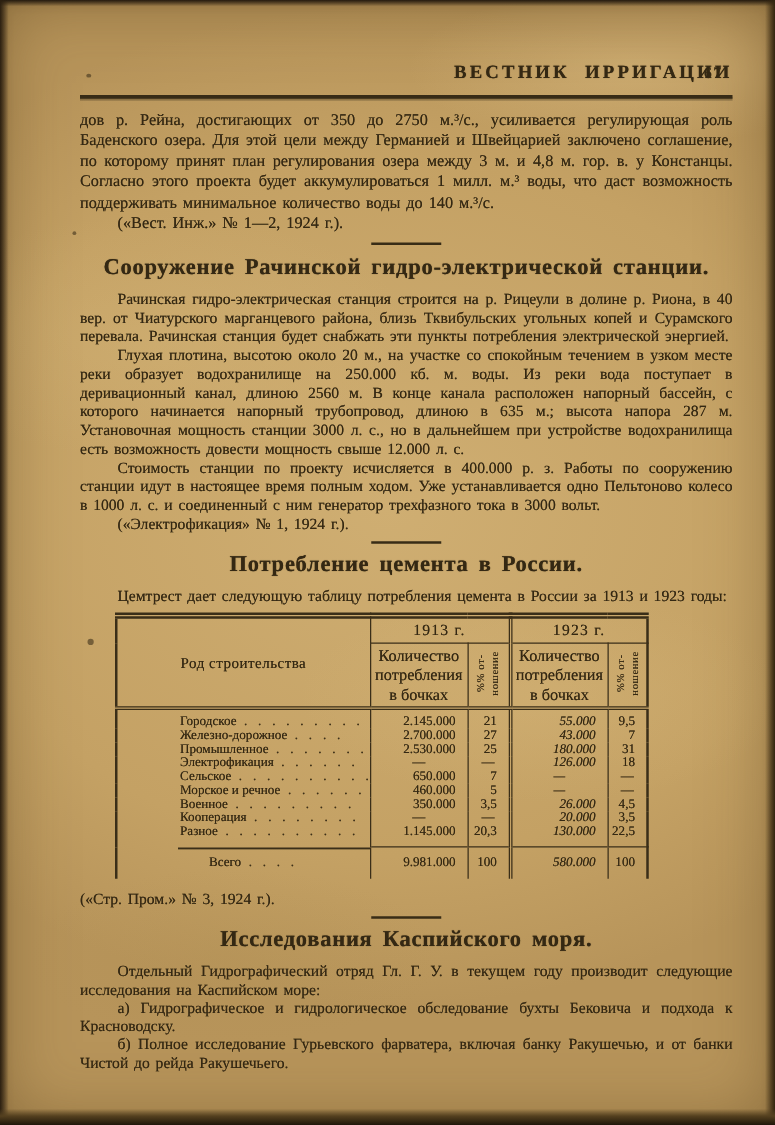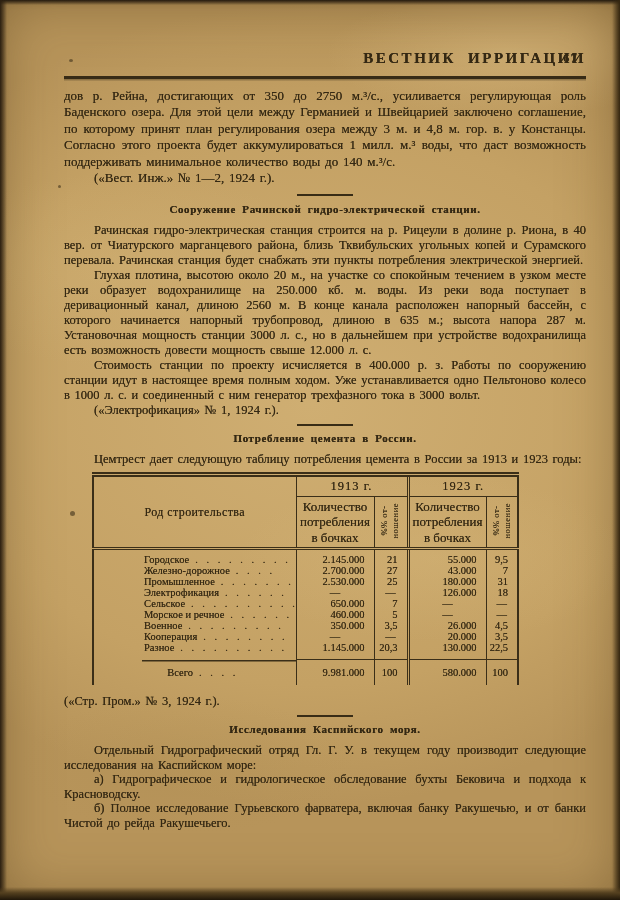--- a/index.html
+++ b/index.html
@@ -42,21 +42,21 @@
 
   
   .content{position:relative;padding:9px 34px 0 64px;}
   p{margin:0;text-align:justify;word-spacing:1.5px;text-shadow:0 0 .5px rgba(52,40,19,.8);}
   .a1{font-size:13px;line-height:16.5px;}
   .a2{font-size:12.5px;line-height:15px;}
   .a3{font-size:12.5px;line-height:15.5px;}
   .a4{font-size:12.5px;line-height:14.5px;}
   .indent{text-indent:30px;}
   .section-heading{
-    margin:0 0 8px 0;text-align:center;font-size:11px;font-weight:bold;
+    margin:0 0 8px 0;text-align:center;font-size:18px;font-weight:bold;
     letter-spacing:.6px;word-spacing:3px;text-shadow:0 0 .6px rgba(42,32,15,.9);
   }
   .divider{width:56px;height:0;border-top:2.5px solid #382c16;margin:6px auto 6px auto;}
   .divider.d1{margin-top:7px;margin-bottom:7px;}
 
   
   .cement-table{
     border-collapse:collapse;table-layout:fixed;width:425px;margin:5px 0 0 28px;
     font-size:10.5px;color:#342813;
   }
@@ -73,21 +73,21 @@
   }
   
   .head-row1 th:nth-child(2){border-left:1.5px solid #3a2e18;}
   .head-row1 th:nth-child(3){border-left:3px double #3a2e18;}
   .head-row2 th:nth-child(1){border-left:1.5px solid #3a2e18;}
   .head-row2 th:nth-child(2){border-left:1px solid #3a2e18;}
   .head-row2 th:nth-child(3){border-left:3px double #3a2e18;}
   .head-row2 th:nth-child(4){border-left:1px solid #3a2e18;}
   tbody td:nth-child(2),tfoot td:nth-child(2){border-left:1.5px solid #3a2e18;}
   tbody td:nth-child(3),tfoot td:nth-child(3){border-left:1px solid #3a2e18;}
-  tbody td:nth-child(4),tfoot td:nth-child(4){border-left:3px double #3a2e18;}
+  tbody td:nth-child(4),tfoot td:nth-child(4){border-left:3px double #3a2e18;font-style:italic;}
   tbody td:nth-child(5),tfoot td:nth-child(5){border-left:1px solid #3a2e18;text-align:right;}
   tbody tr{height:10.5px;}
   tbody tr:first-child td{padding-top:4px;}
   tbody tr:last-child td{padding-bottom:6px;}
   td.lab{padding-left:50px;white-space:nowrap;overflow:hidden;}
   .leader{letter-spacing:3px;margin-left:6px;color:#3d3019;}
   td.num{text-align:right;padding-right:9px;}
   tfoot td{border-top:1.5px solid #3a2e18;height:25px;vertical-align:middle;}
   tfoot td.total-lab{
     border-top:none;padding-left:16px;text-align:center;

